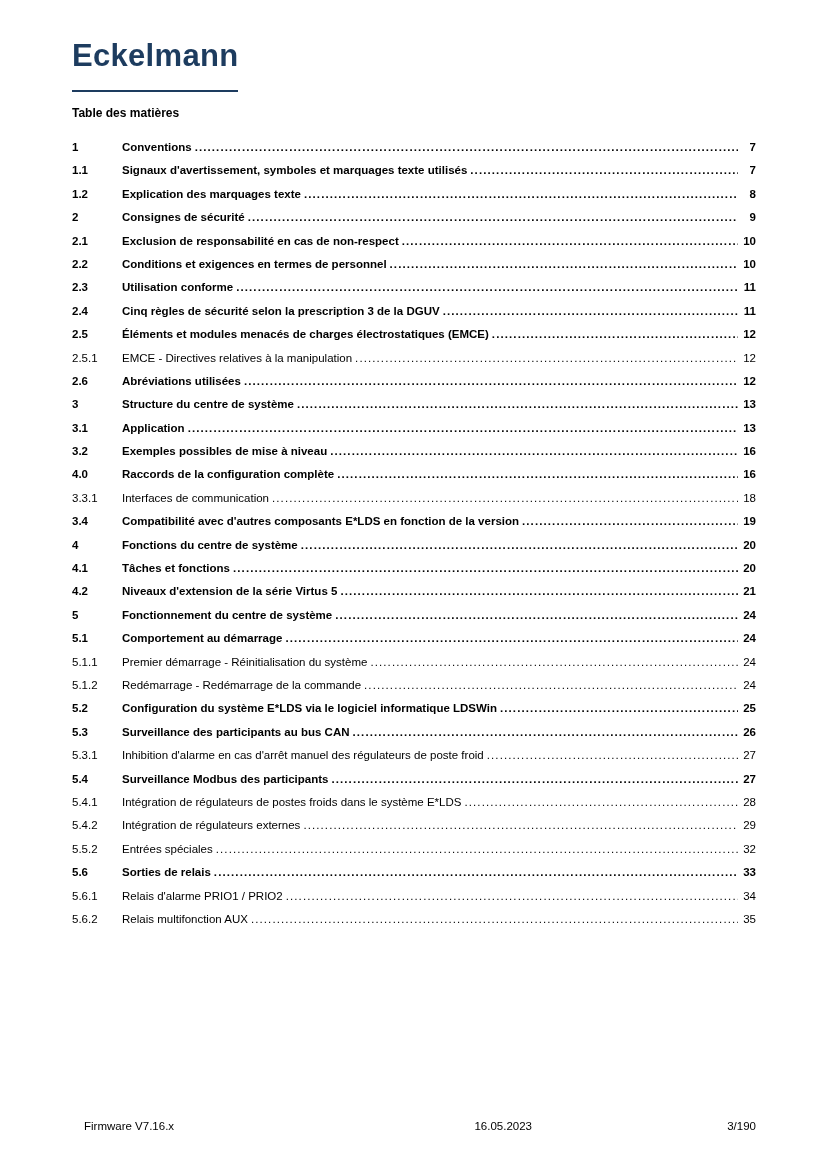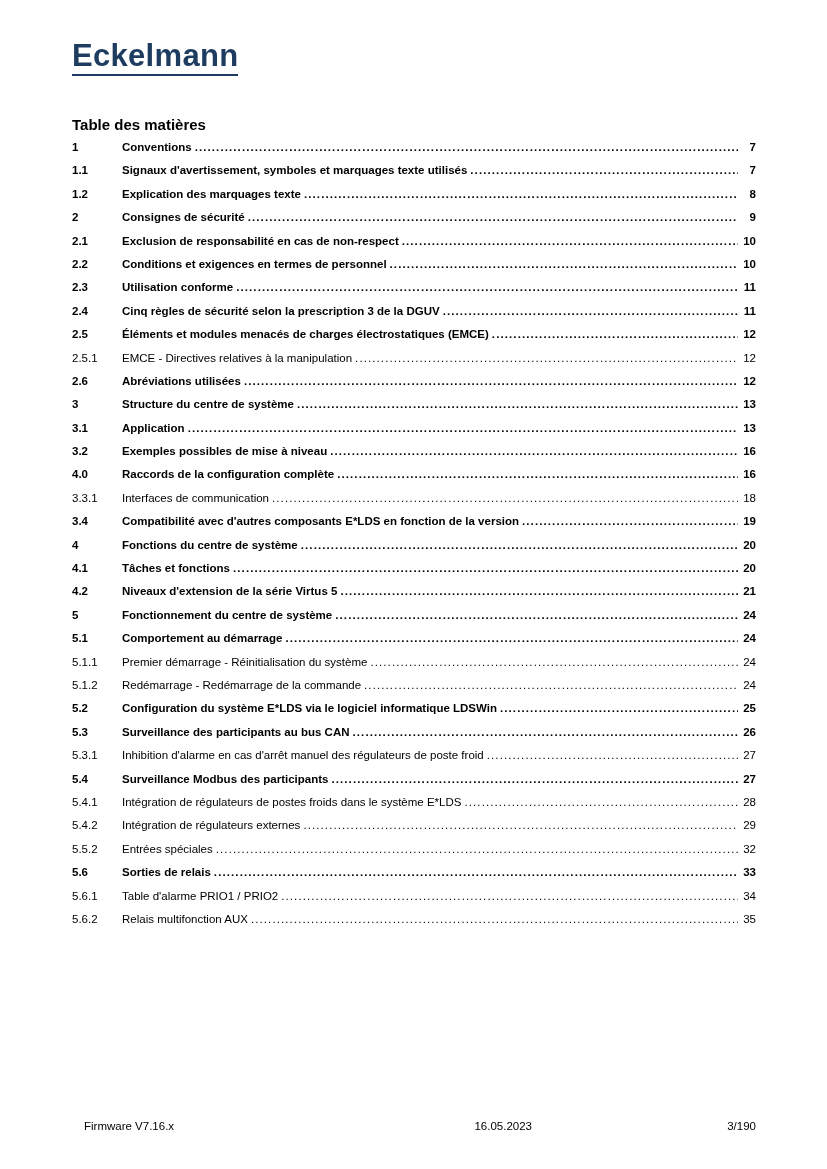--- a/index.html
+++ b/index.html
@@ -19,28 +19,28 @@
     top: 40px;
   }
   .logo {
     display: inline-block;
     font-size: 31px;
     font-weight: bold;
     letter-spacing: 0.3px;
     line-height: 1;
     color: var(--logo-color, #1d3c5f);
     border-bottom: 2px solid var(--logo-color, #1d3c5f);
-    padding-bottom: 3px;
+    padding-bottom: 19px;
   }
 
   .toc-heading {
     position: absolute;
     left: 72px;
-    top: 116px;
-    font-size: 15px;
+    top: 106px;
+    font-size: 12px;
     font-weight: bold;
   }
 
   .toc-list {
     position: absolute;
     left: 72px;
     right: 71px;
     top: 140px;
   }
   .toc-row {
@@ -322,21 +322,21 @@
 
   <div class="toc-row bold">
     <span class="toc-num">5.6</span>
     <span class="toc-title">Sorties de relais</span>
     <span class="toc-dots"></span>
     <span class="toc-page">33</span>
   </div>
 
   <div class="toc-row">
     <span class="toc-num">5.6.1</span>
-    <span class="toc-title">Table d'alarme PRIO1 / PRIO2</span>
+    <span class="toc-title">Relais d'alarme PRIO1 / PRIO2</span>
     <span class="toc-dots"></span>
     <span class="toc-page">34</span>
   </div>
 
   <div class="toc-row">
     <span class="toc-num">5.6.2</span>
     <span class="toc-title">Relais multifonction AUX</span>
     <span class="toc-dots"></span>
     <span class="toc-page">35</span>
   </div>

